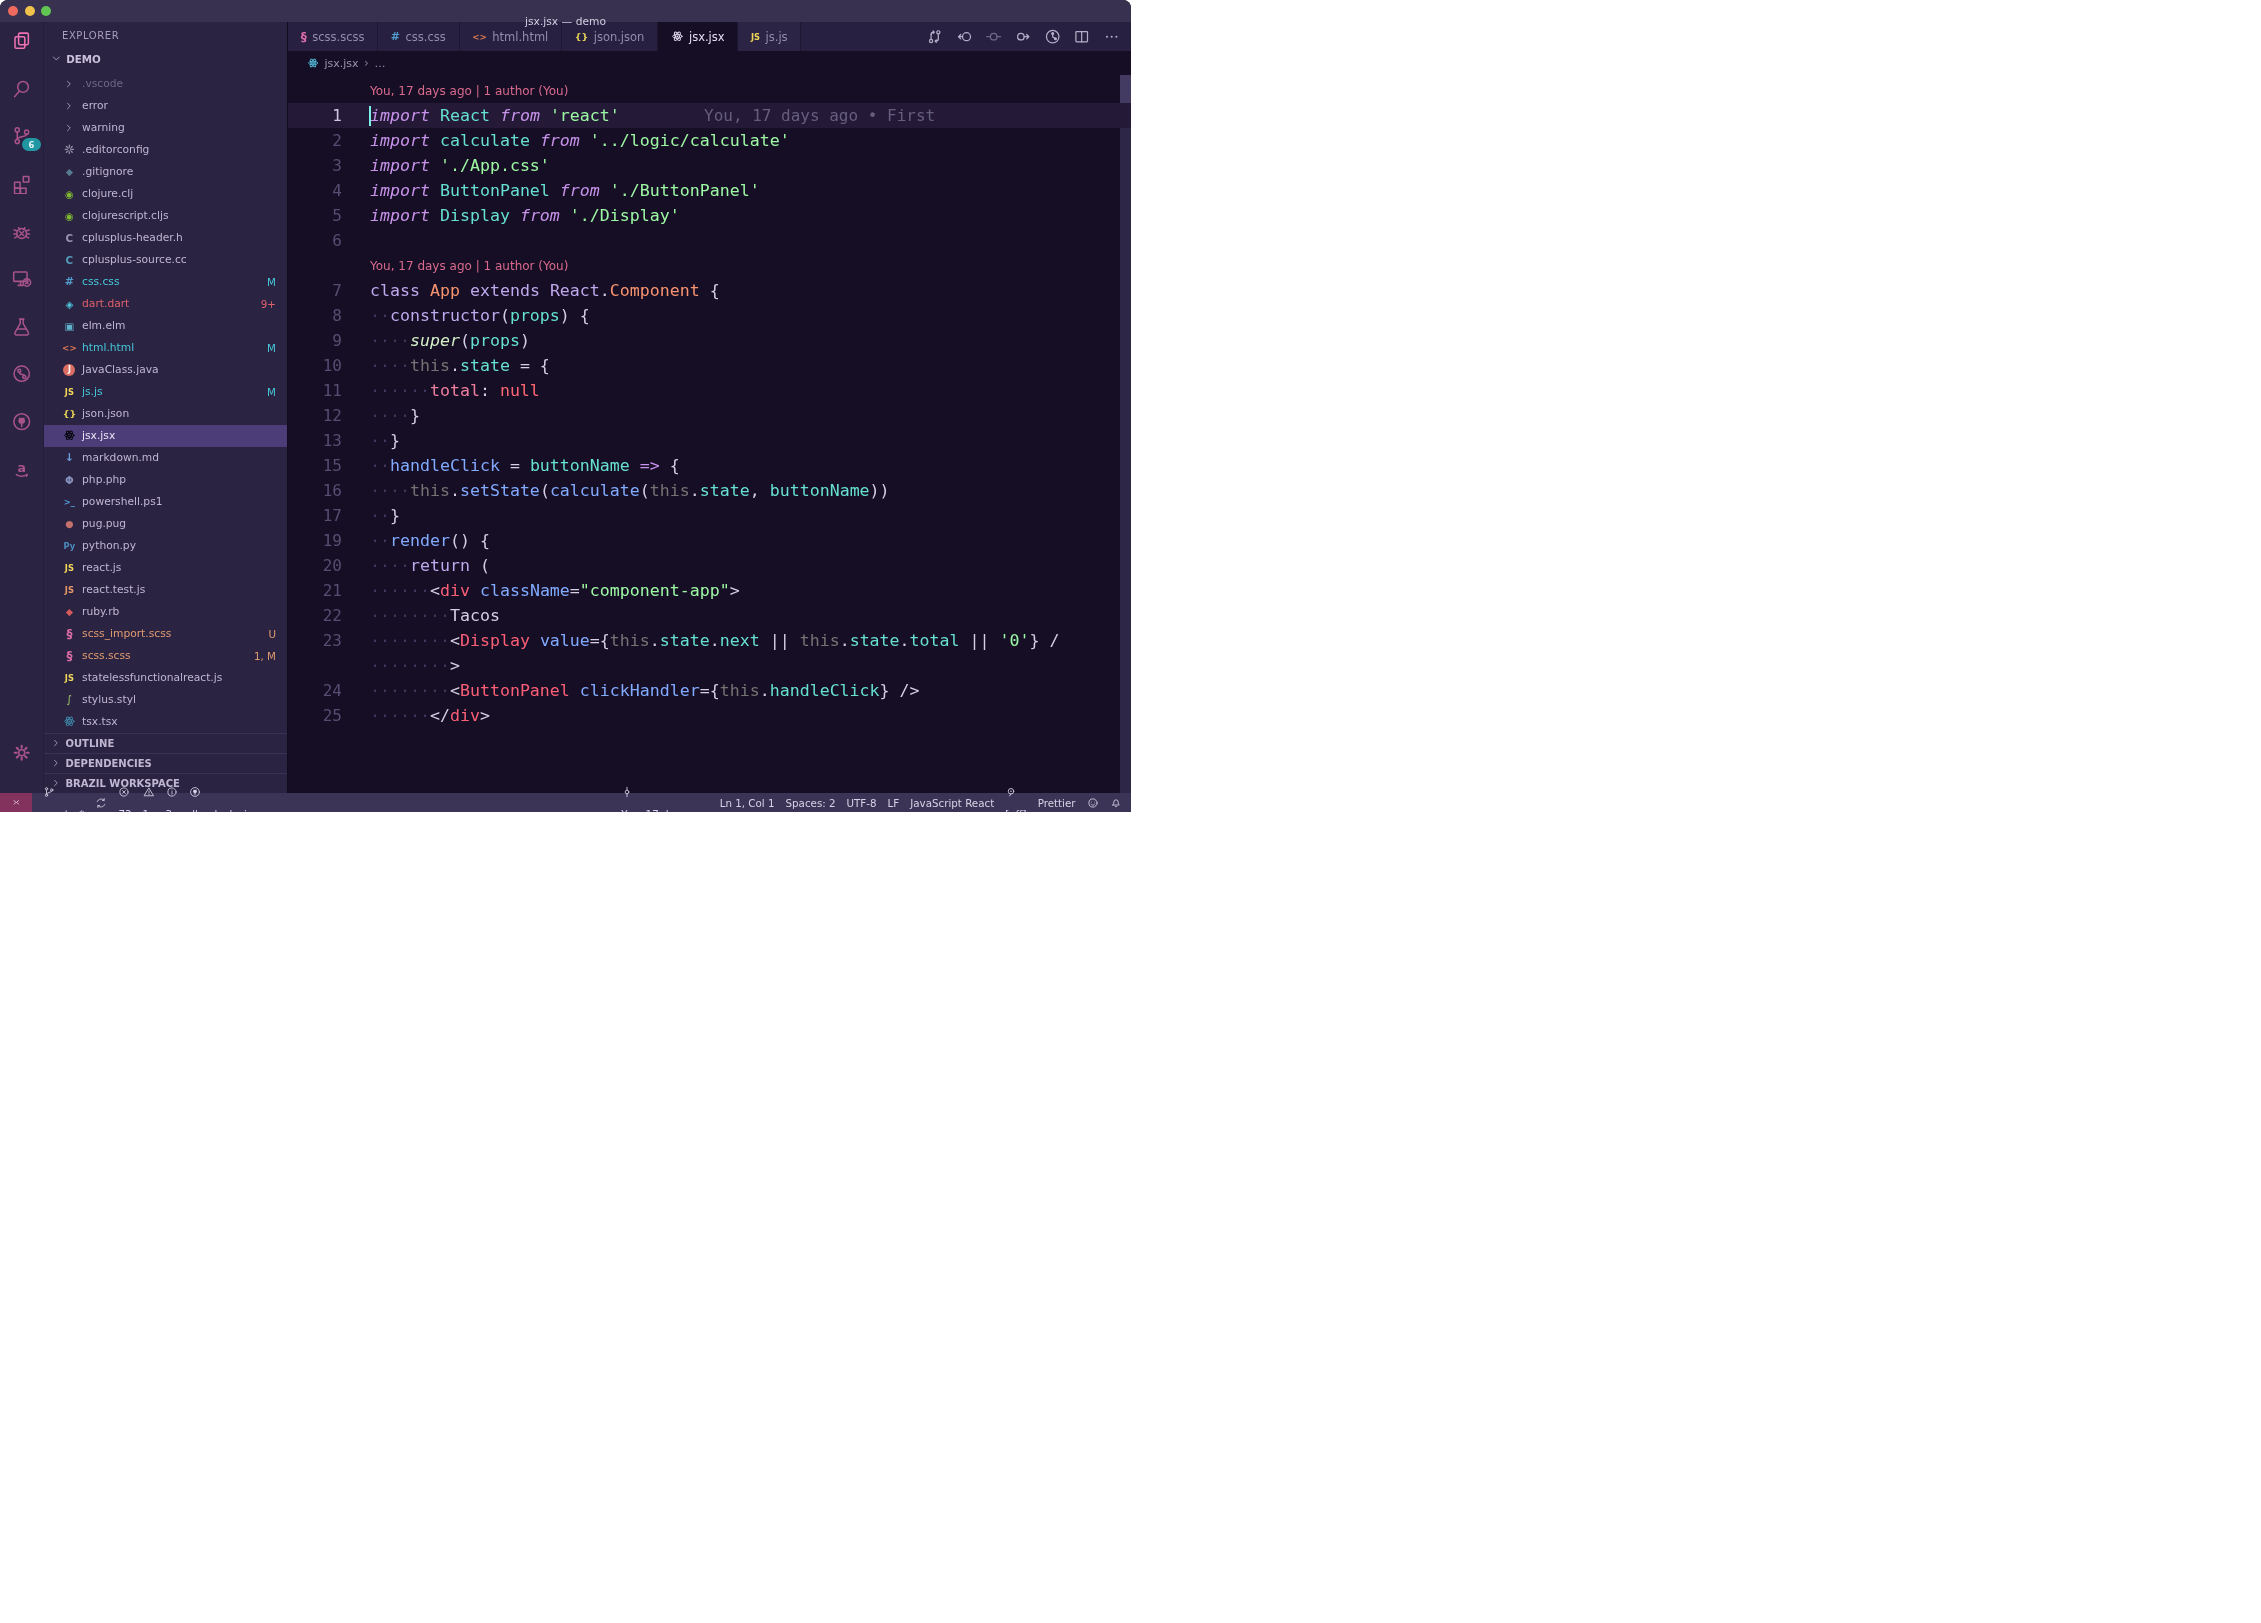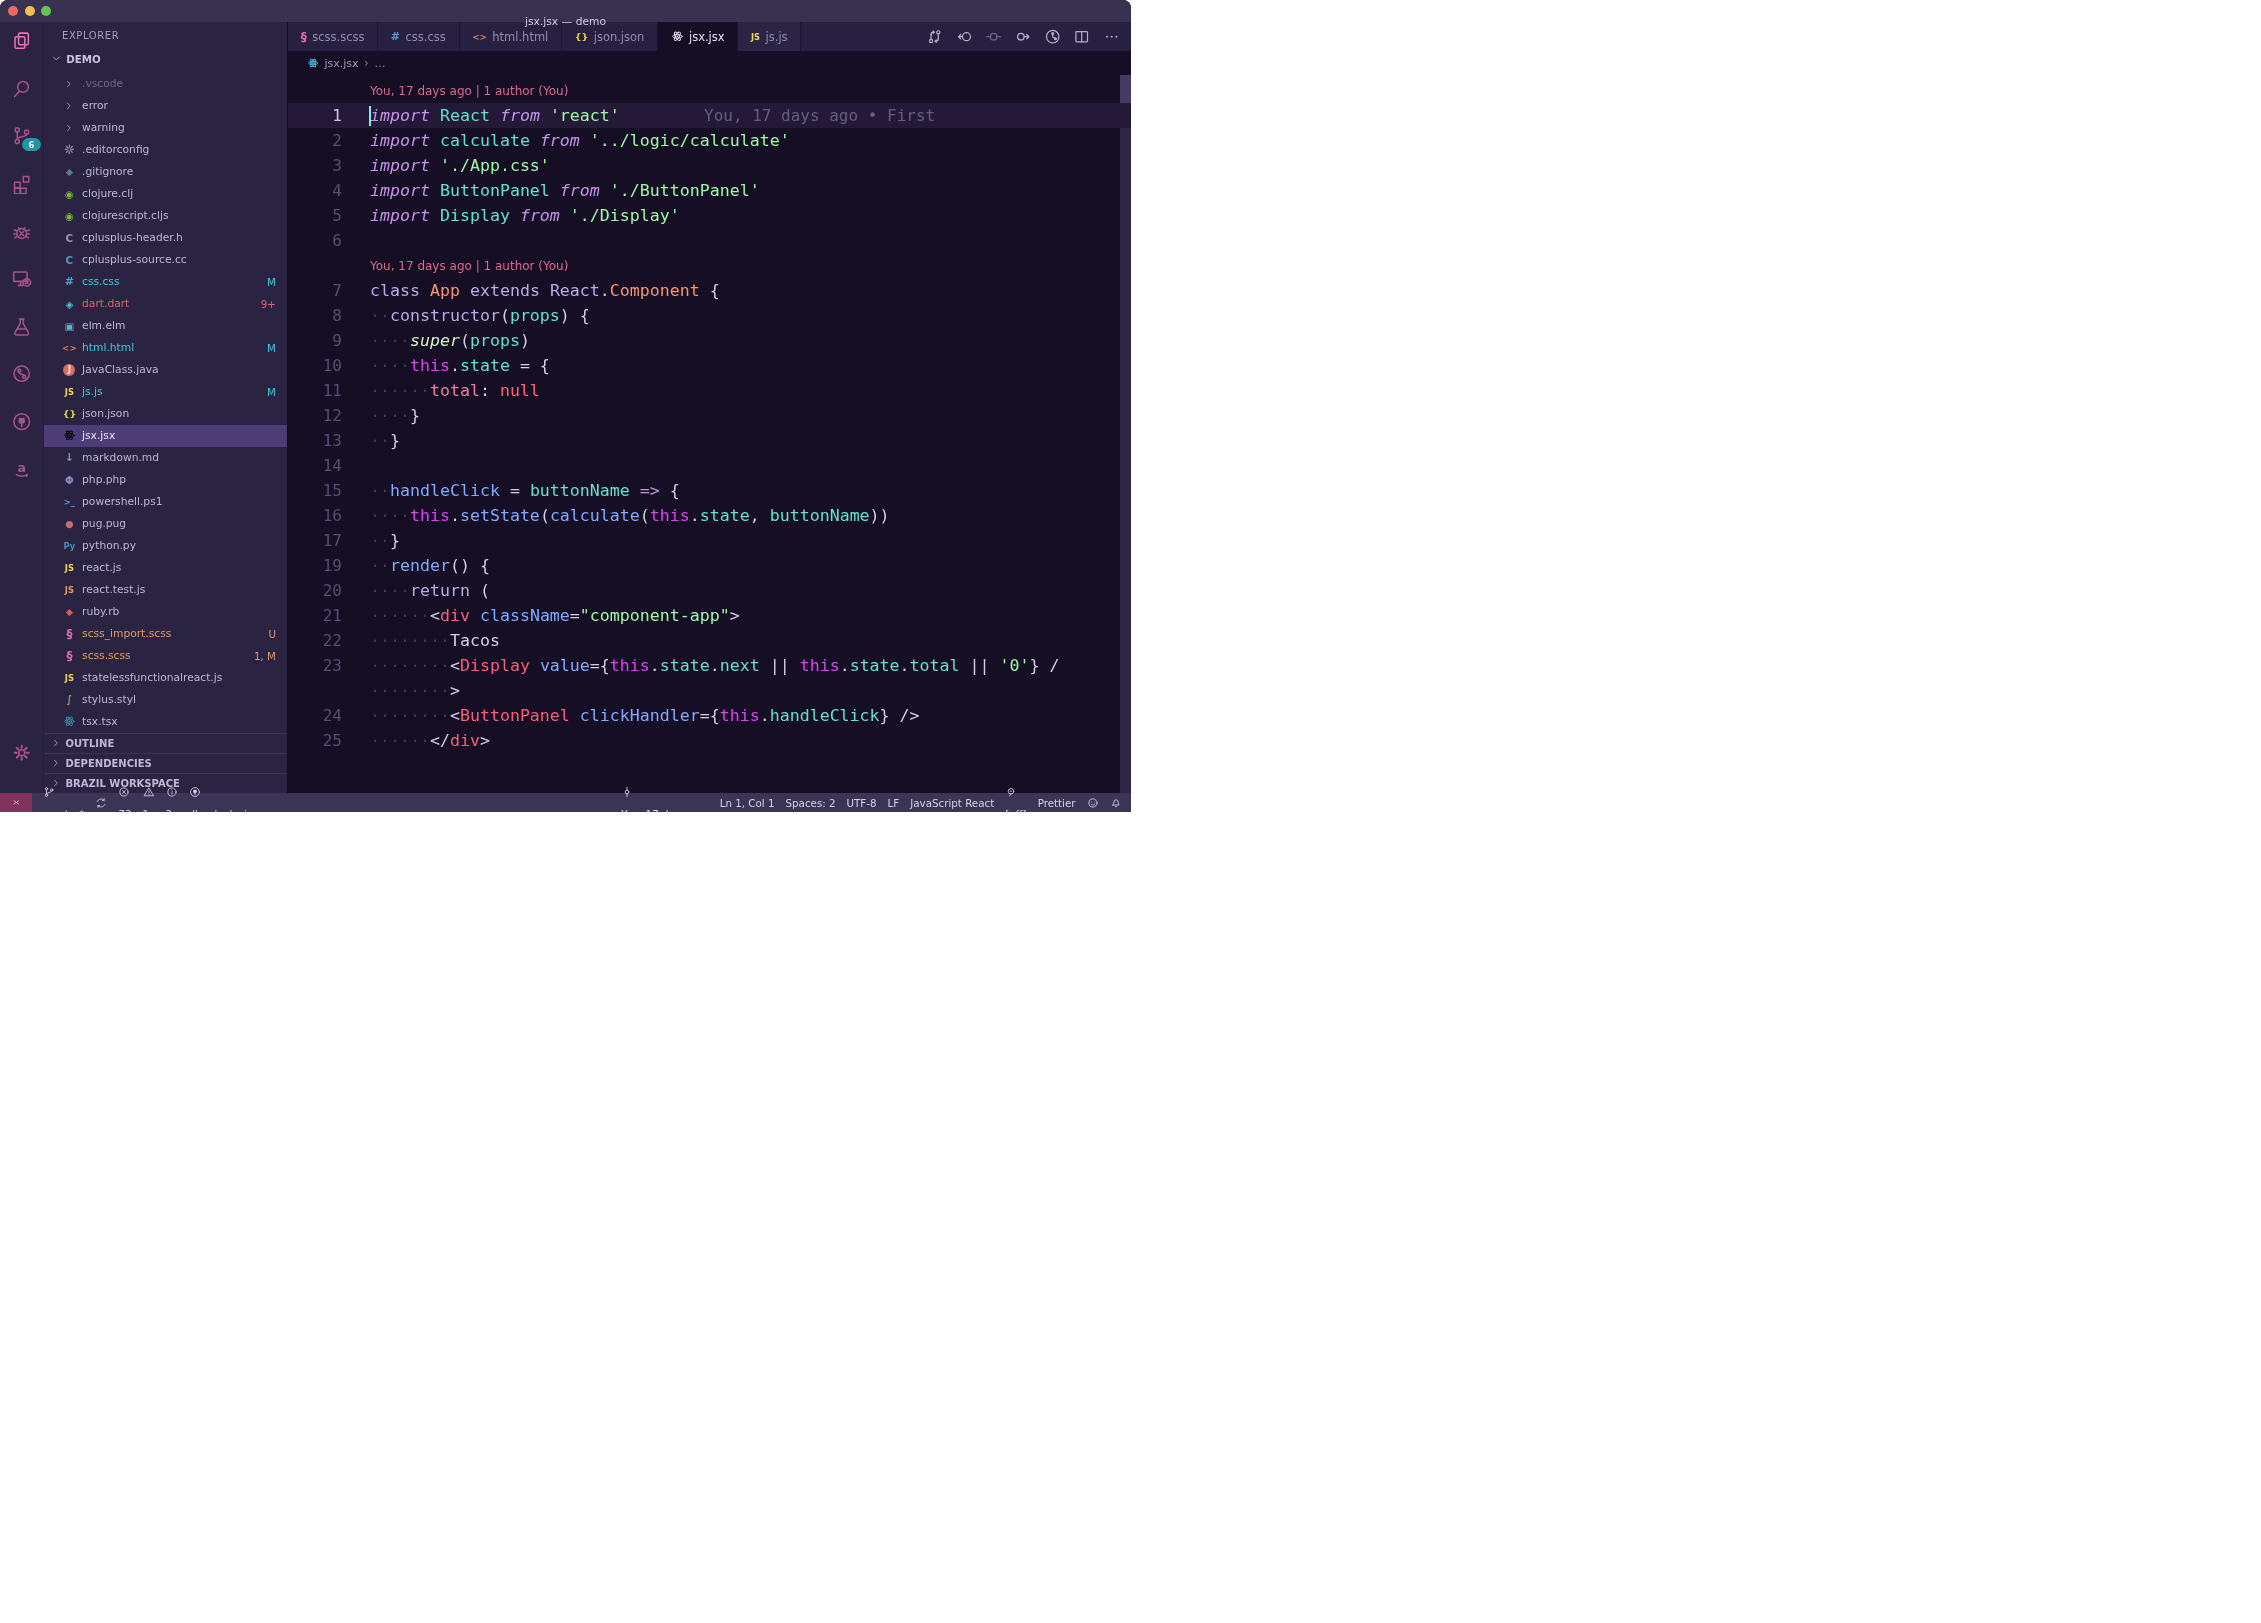--- a/index.html
+++ b/index.html
@@ -70,21 +70,21 @@
   .ccode{padding-left:28px;white-space:pre;display:flex;align-items:center;}
   .lens-text{padding-left:28px;font-family:"DejaVu Sans","Liberation Sans",sans-serif;font-size:12px;color:#d96a8d;}
   .blame{position:absolute;left:416px;top:0;height:25px;display:flex;align-items:center;color:#665e7e;font-size:16px;white-space:pre;}
   .cursor{position:absolute;left:81px;top:2.4px;width:1.6px;height:20.6px;background:#7df0ea;}
   .kw{color:#c792ea;font-style:italic}
   .kw2{color:#bda9ec}
   .sup{color:#d3efc8;font-style:italic}
   .id{color:#66e0d2}
   .fn{color:#82aaff}
   .str{color:#9df8a4}
-  .ths{color:#d946ef}
+  .ths{color:#737373}
   .key{color:#ef7f9f}
   .nul{color:#ff6673}
   .tag{color:#fb5f77}
   .attr{color:#82aaff}
   .comp{color:#f7936f}
   .pl{color:#d4cfe4}
   .ws{color:#40375e}
   .vscroll{position:absolute;right:0;top:0;bottom:0;width:11px;background:#2d2647;}
   .vslider{position:absolute;right:0;top:0;width:11px;height:51px;background:#443b62;}
 
@@ -515,24 +515,20 @@
           </div>
           <div class="crow">
             <span class="lnum">12</span>
             <span class="ccode"><span class="ws">····</span><span class="pl">}</span></span>
           </div>
           <div class="crow">
             <span class="lnum">13</span>
             <span class="ccode"><span class="ws">··</span><span class="pl">}</span></span>
           </div>
           <div class="crow">
-            <span class="lnum">14</span>
-            <span class="ccode"></span>
-          </div>
-          <div class="crow">
             <span class="lnum">15</span>
             <span class="ccode"><span class="ws">··</span><span class="fn">handleClick</span><span class="pl"> = </span><span class="id">buttonName</span><span class="pl"> </span><span class="kw">=&gt;</span><span class="pl"> {</span></span>
           </div>
           <div class="crow">
             <span class="lnum">16</span>
             <span class="ccode"><span class="ws">····</span><span class="ths">this</span><span class="pl">.</span><span class="fn">setState</span><span class="pl">(</span><span class="fn">calculate</span><span class="pl">(</span><span class="ths">this</span><span class="pl">.</span><span class="id">state</span><span class="pl">, </span><span class="id">buttonName</span><span class="pl">))</span></span>
           </div>
           <div class="crow">
             <span class="lnum">17</span>
             <span class="ccode"><span class="ws">··</span><span class="pl">}</span></span>

